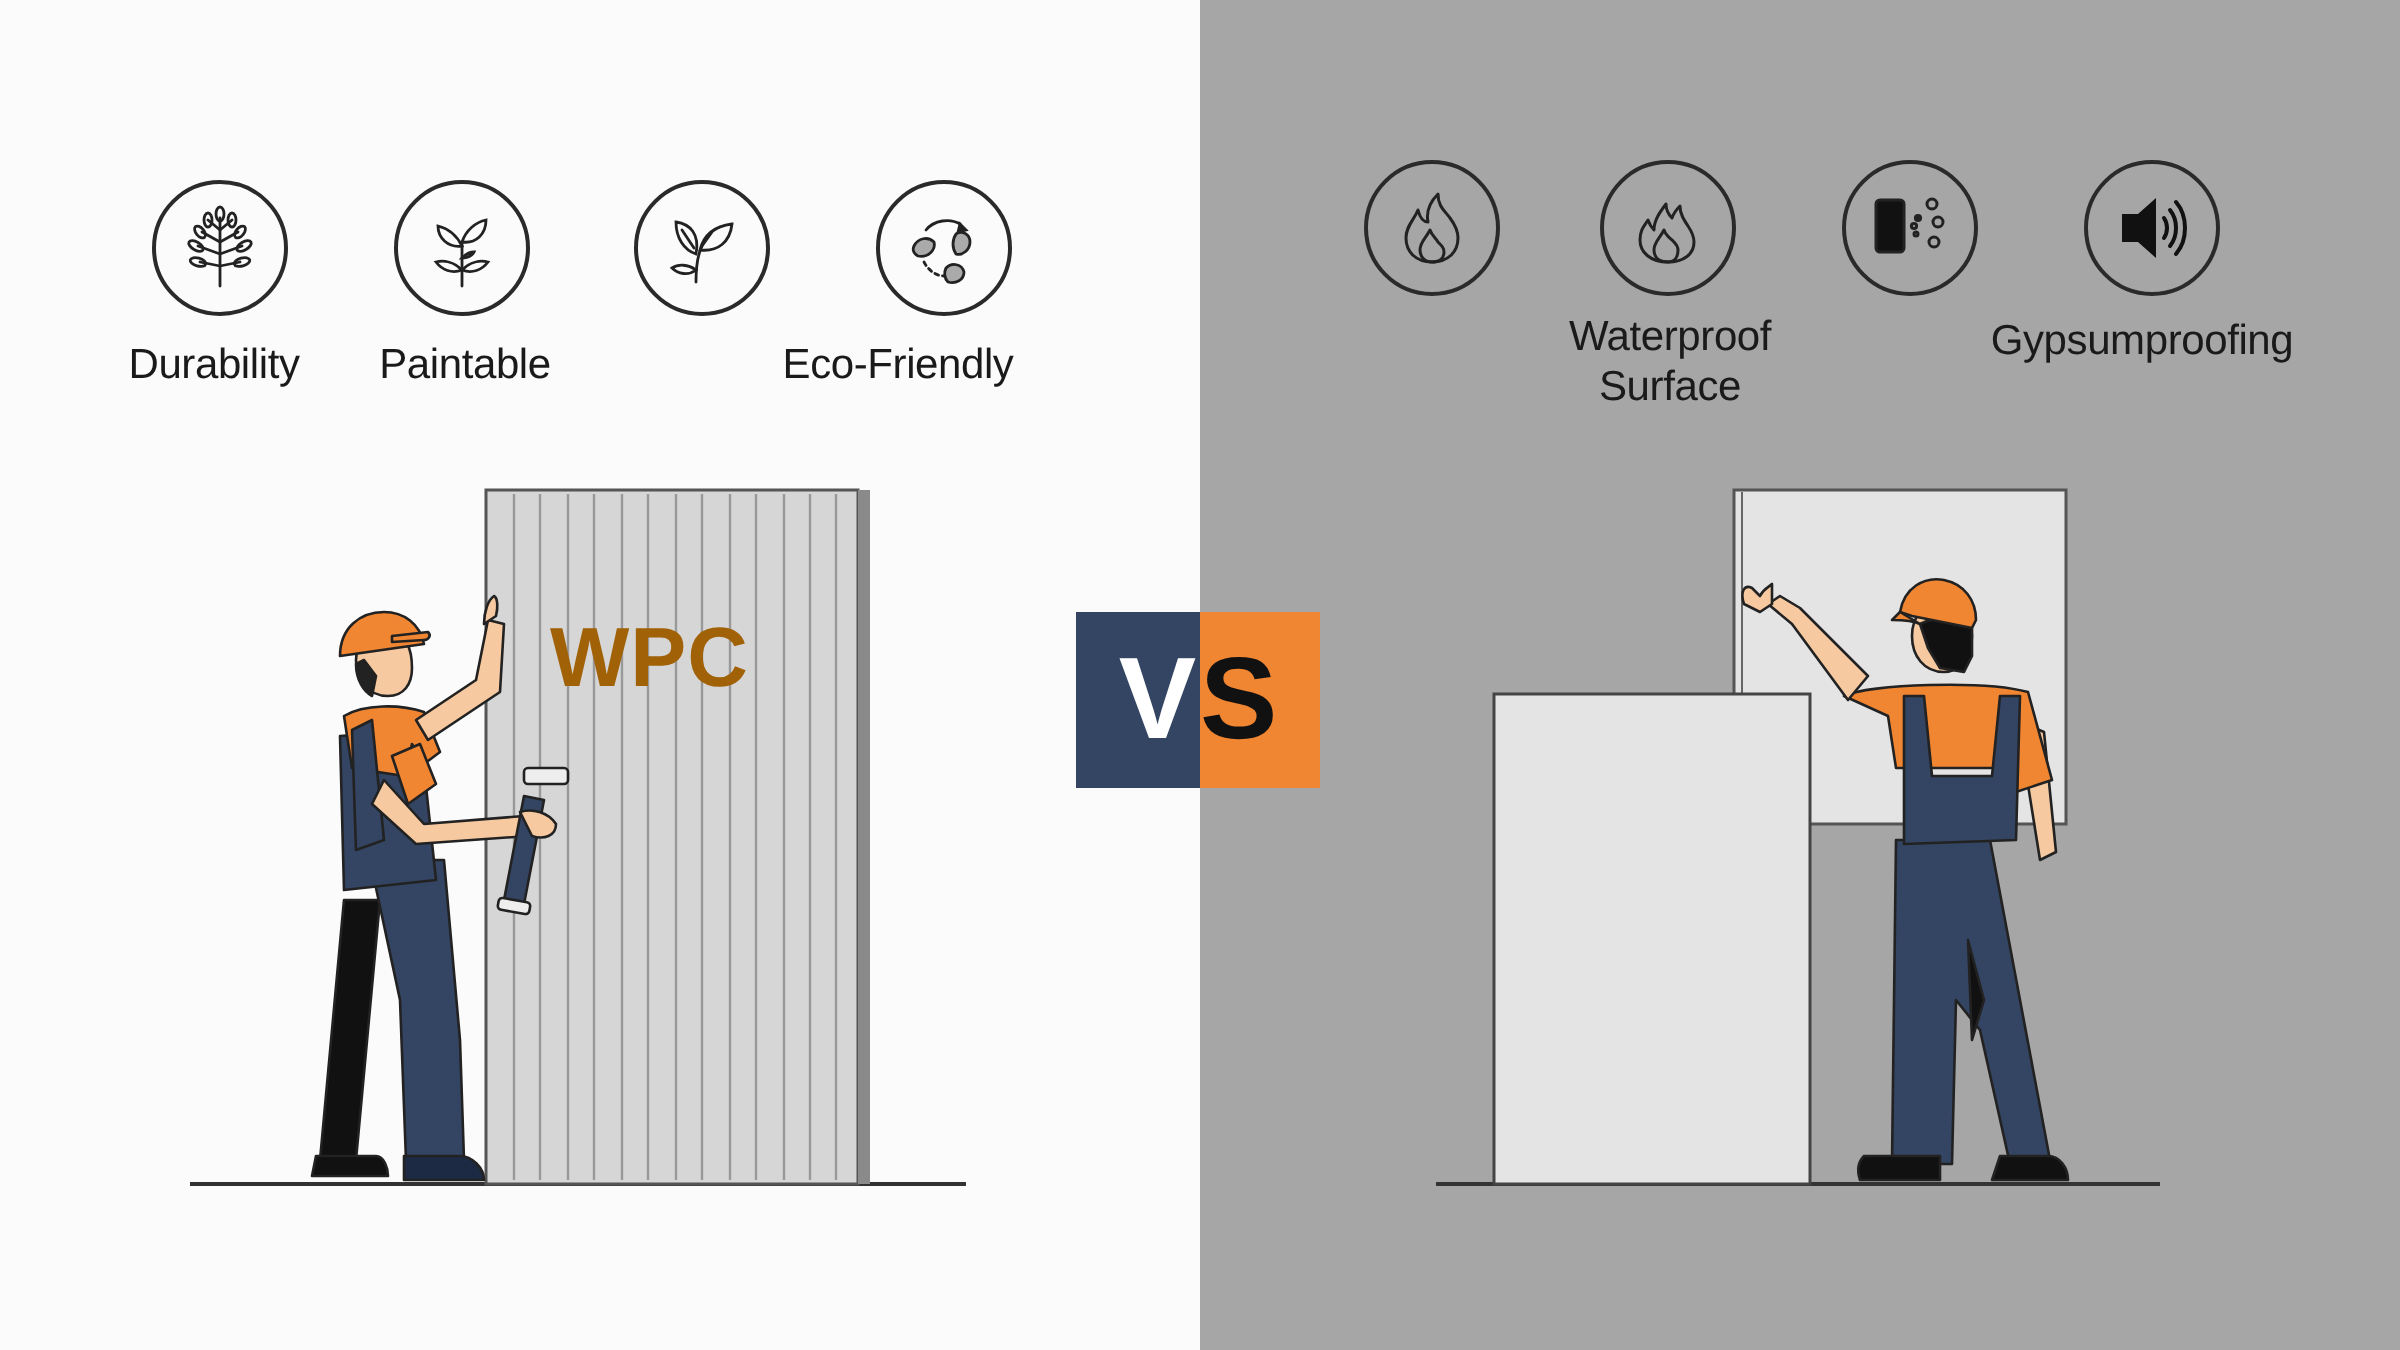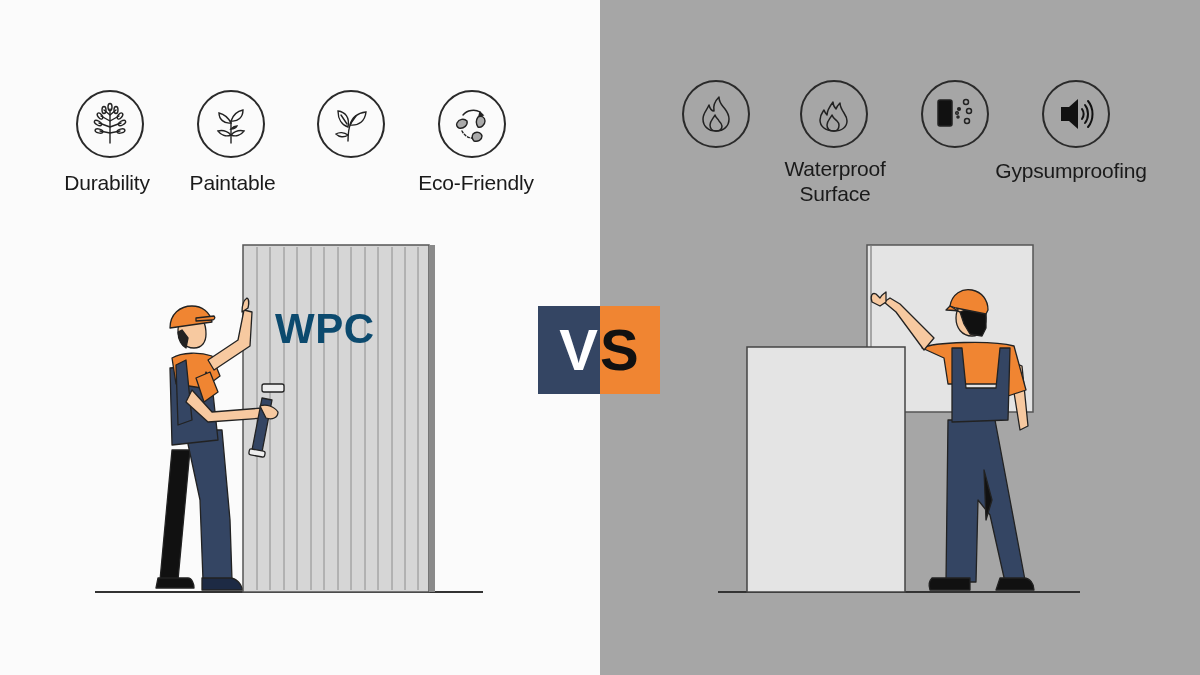--- a/index.html
+++ b/index.html
@@ -9,21 +9,21 @@
   .panel-left{left:0;width:600px;background:#fbfbfb}
   .panel-right{left:600px;width:600px;background:#a6a6a6}
   .icon-circle{position:absolute;width:68px;height:68px;border:2px solid #2a2a2a;border-radius:50%;display:flex;align-items:center;justify-content:center}
   .icon-circle svg{width:46px;height:46px}
   .feature-label{position:absolute;font-size:21px;line-height:25px;text-align:center;white-space:nowrap;color:#1a1a1a;letter-spacing:-0.2px}
   .vs{position:absolute;left:538px;top:306px;width:122px;height:88px;display:flex}
   .vs-l{width:62px;height:88px;background:#344563;display:flex;align-items:center;justify-content:flex-end}
   .vs-r{width:60px;height:88px;background:#f08532;display:flex;align-items:center;justify-content:flex-start}
   .vs-l span{color:#fff;font-weight:bold;font-size:58px;line-height:58px;margin-right:2px}
   .vs-r span{color:#111;font-weight:bold;font-size:58px;line-height:58px;margin-left:0}
-  .wpc-label{position:absolute;left:275px;top:305px;font-size:42px;font-weight:bold;color:#0c4a6e;letter-spacing:0.5px}
+  .wpc-label{position:absolute;left:275px;top:305px;font-size:42px;font-weight:bold;color:#a16207;letter-spacing:0.5px}
 </style>
 </head>
 <body>
 
 <div class="panel panel-left"></div>
 
 <div class="panel panel-right"></div>
 
 <div class="icon-circle" style="left:76px;top:90px">
   <svg viewBox="0 0 46 46" fill="none" stroke="#222" stroke-width="1.4" stroke-linecap="round">
@@ -65,21 +65,21 @@
     <path d="M31 11l-1 4 4-1z" fill="#222"></path>
     <path d="M8 22c2-4 7-5 10-2 1 4-3 8-8 7-2-1-3-3-2-5z" fill="#aaa"></path>
     <path d="M29 16c3-2 7 0 7 4 0 4-4 7-7 6-2-3-2-7 0-10z" fill="#aaa"></path>
     <path d="M24 33c3-3 8-2 9 2 0 4-4 6-8 5-2-2-2-5-1-7z" fill="#aaa"></path>
     <path d="M13 30c2 4 6 7 10 7" fill="none" stroke-dasharray="2 2"></path>
   </svg>
 </div>
 
 <div class="feature-label" style="left:52px;top:170px;width:110px">Durability</div>
 <div class="feature-label" style="left:185px;top:170px;width:95px">Paintable</div>
-<div class="feature-label" style="left:416px;top:170px;width:120px">Eco-Friendly</div>
+<div class="feature-label" style="left:389px;top:170px;width:120px">Eco-Friendly</div>
 
 <div class="icon-circle" style="left:682px;top:80px">
   <svg viewBox="0 0 46 46" fill="none" stroke="#222" stroke-width="1.5" stroke-linejoin="round">
     <path d="M23 40c-8 0-13-5-13-12 0-6 4-9 6-14 1 4 3 6 5 6-1-5 1-10 5-14 0 6 3 8 6 12 3 4 4 7 4 10 0 7-5 12-13 12z"></path>
     <path d="M23 40c-4 0-6-3-6-6 0-4 3-6 5-10 1 3 3 4 4 6 2 2 3 3 3 5 0 3-2 5-6 5z"></path>
   </svg>
 </div>
 <div class="icon-circle" style="left:800px;top:80px">
   <svg viewBox="0 0 46 46" fill="none" stroke="#222" stroke-width="1.5" stroke-linejoin="round">
     <path d="M23 40c-9 0-14-5-14-11 0-5 2-7 4-10 1 3 2 4 3 5 0-5 3-9 6-13 0 4 2 6 3 7 1-3 3-5 4-6 0 4 2 7 4 10s3 5 3 8c0 6-5 10-13 10z"></path>

